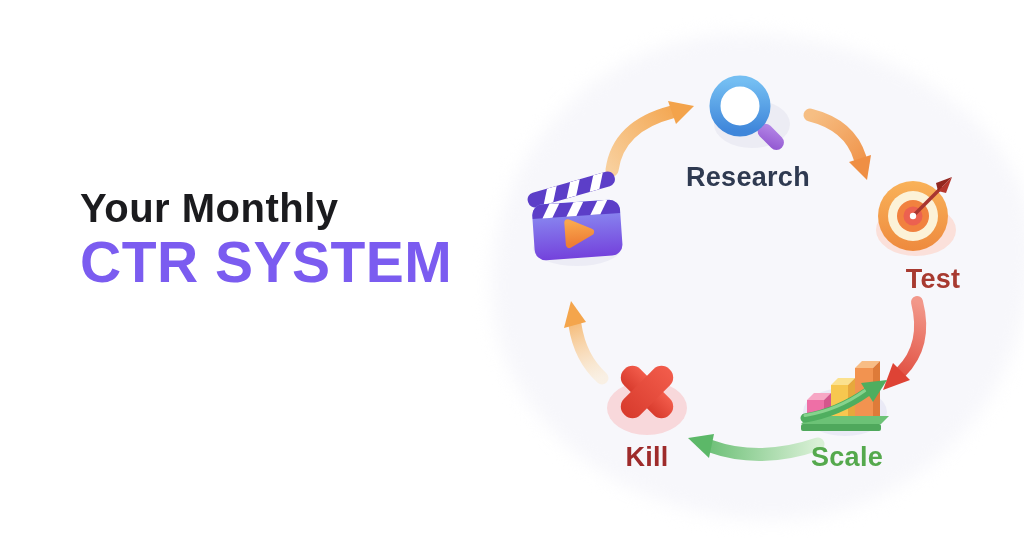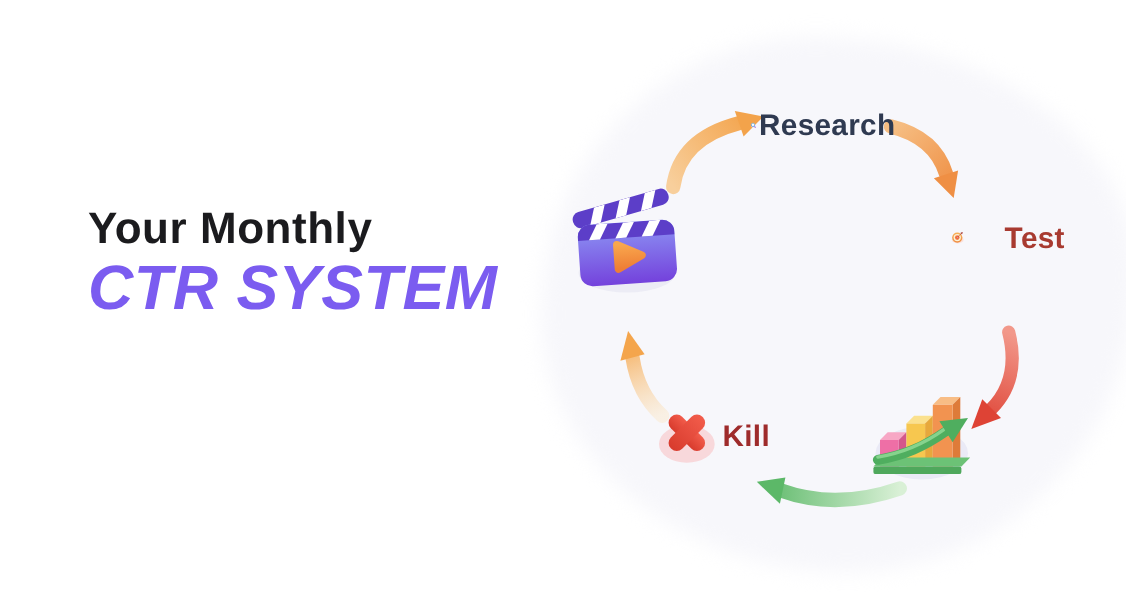--- a/index.html
+++ b/index.html
@@ -13,25 +13,25 @@
     background:#f7f7fb;
     border-radius:46% 54% 48% 52% / 52% 44% 56% 48%;
     filter:blur(9px);
     z-index:0;
   }
   .title{position:absolute;left:80px;top:186px;z-index:3;}
   .title-line1{
     font-size:40px;font-weight:700;color:#1b1b1e;letter-spacing:.5px;line-height:1.1;
   }
   .title-line2{
-    font-size:57px;font-weight:800;color:#7b5cf0;letter-spacing:.5px;line-height:1.05;margin-top:3px;font-style:italic;
+    font-size:57px;font-weight:800;color:#7b5cf0;letter-spacing:.5px;line-height:1.05;margin-top:3px;
   }
   .arrows-layer{position:absolute;left:0;top:0;z-index:1;pointer-events:none;}
   .step{
-    position:absolute;display:flex;flex-direction:row;align-items:center;gap:2px;z-index:2;
+    position:absolute;display:flex;flex-direction:column;align-items:center;gap:2px;z-index:2;
   }
   .step-label{font-size:27px;font-weight:700;letter-spacing:.3px;}
   #st-research{left:682px;top:68px;width:132px;}
   #st-test{left:864px;top:170px;width:104px;}
   #st-scale{left:788px;top:350px;width:118px;}
   #st-kill{left:594px;top:352px;width:106px;}
   #st-produce{left:514px;top:170px;width:126px;}
 </style>
 </head>
 <body>
@@ -147,20 +147,21 @@
     <polygon points="78,18 85,11 85,67 78,74" fill="#de7b39"></polygon>
     <rect x="60" y="18" width="18" height="56" fill="#f29350"></rect>
 
     <polygon points="6,74 14,66 94,66 86,74" fill="#6cc276"></polygon>
     <rect x="6" y="74" width="80" height="7" rx="2" fill="#4fa85c"></rect>
 
     <path d="M10 68 C 34 64 52 56 72 42" fill="none" stroke="#4fae5f" stroke-width="9" stroke-linecap="round"></path>
     <path d="M10 65.5 C 34 61.5 52 53.5 70 40.5" fill="none" stroke="#86d38d" stroke-width="3" stroke-linecap="round"></path>
     <polygon points="92,30 78,52 66,33" fill="#4fae5f"></polygon>
   </svg>
+  <div class="step-label" style="color: rgb(85, 169, 77);">Scale</div>
 </div>
 
 <div class="step" id="st-kill">
   <svg width="96" height="88" viewBox="0 0 96 88">
     <defs>
       <linearGradient id="klGrad" x1="0" y1="0" x2="0" y2="1">
         <stop offset="0" stop-color="#f25c4b"></stop>
           <stop offset="1" stop-color="#d83b2d"></stop>
       </linearGradient>
     </defs>

